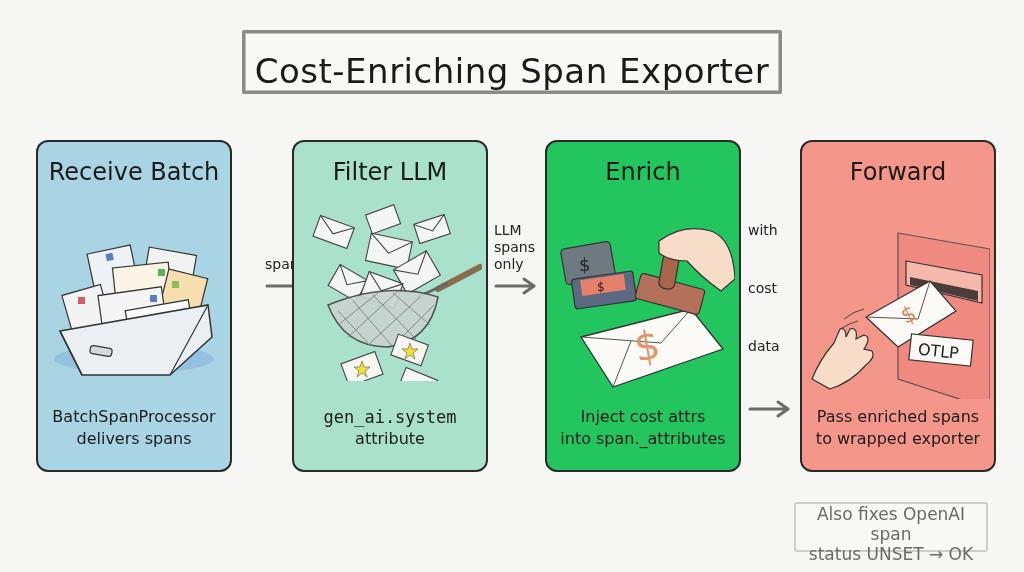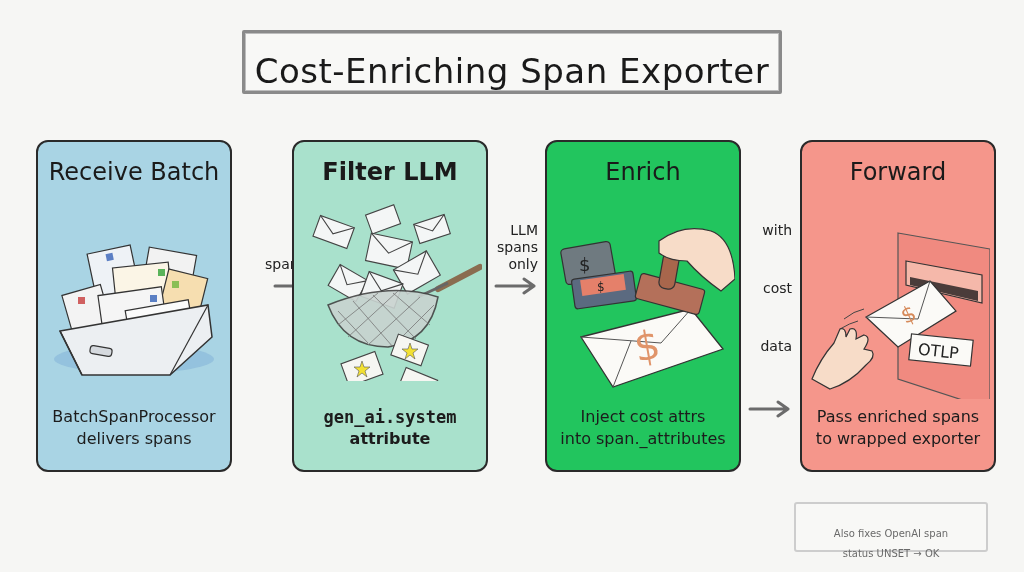--- a/index.html
+++ b/index.html
@@ -44,43 +44,43 @@
   }
   .panel .desc {
     position: absolute;
     bottom: 20px; left: 0; right: 0;
     text-align: center;
     font-size: 16px;
     line-height: 22px;
   }
   .desc .mono { font-family: "DejaVu Sans Mono", monospace; font-size: 17px; text-align: center; }
   #p1 { left: 36px; background: #a9d4e4; }
-  #p2 { left: 292px; background: #a9e1cc; font-weight: bold; }
+  #p2 { left: 292px; background: #a9e1cc; }
   #p3 { left: 545px; background: #22c55e; }
   #p4 { left: 800px; background: #f5968b; }
 
   .connector {
     position: absolute;
-    display: flex; flex-direction: column; align-items: flex-end;
+    display: flex; flex-direction: column; align-items: flex-start;
     font-size: 14px; line-height: 17px;
     color: #222;
   }
   .connector .arrow { width: 44px; height: 18px; margin-top: 4px; }
 
   .note {
     position: absolute;
     left: 794px; top: 502px;
     width: 194px; height: 50px;
     border: 2px solid #cdcdcd;
     border-radius: 3px;
     background: #f8f8f6;
     text-align: center;
-    font-size: 10px; line-height: 20px;
+    font-size: 17px; line-height: 20px;
     color: #6a6a6a;
-    padding-top: 20px;
+    padding-top: 0;
   }
 </style>
 </head>
 <body>
 
 <div class="title-box">
   <span>Cost-Enriching Span Exporter</span>
 </div>
 
 <div class="panel" id="p1">

